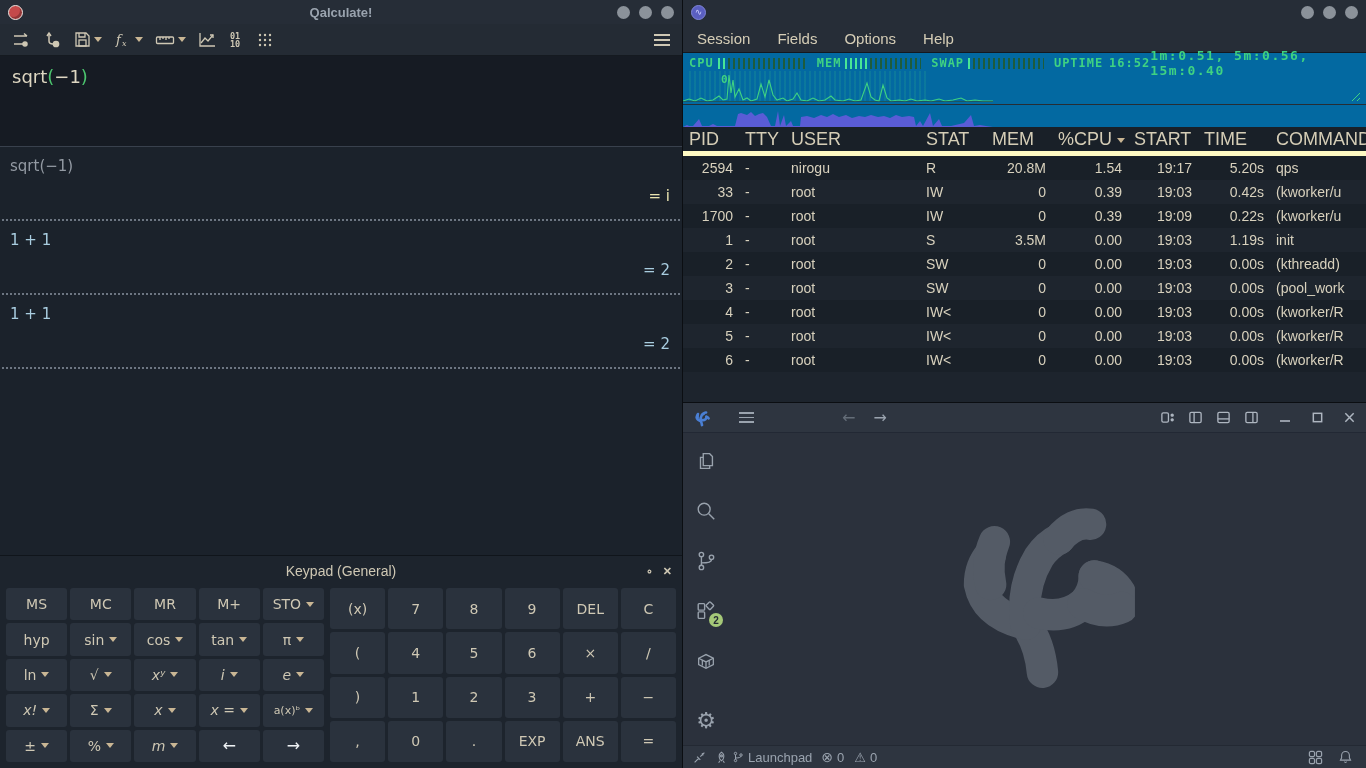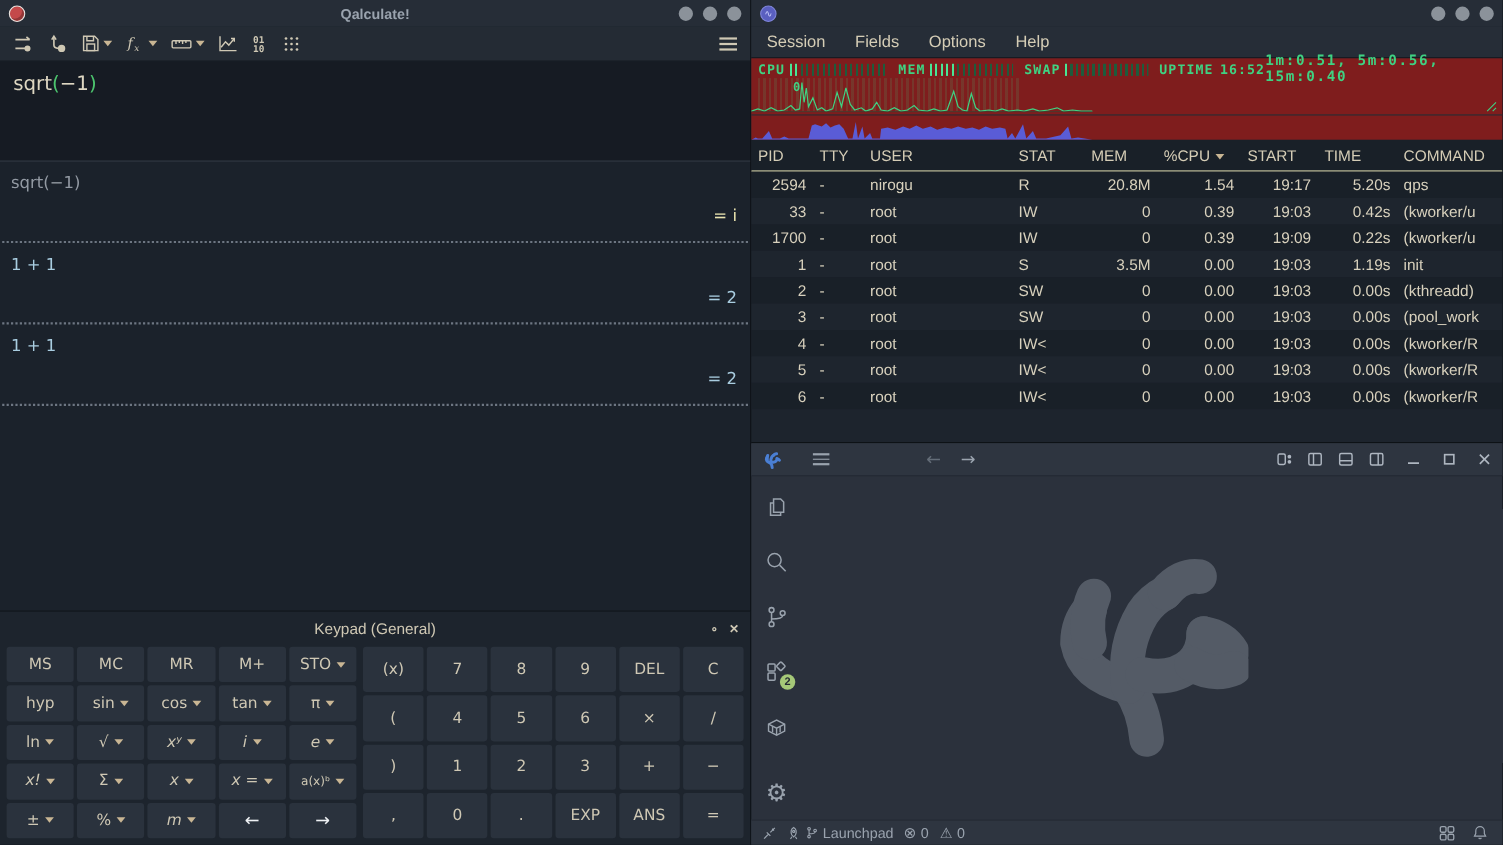--- a/index.html
+++ b/index.html
@@ -47,21 +47,21 @@
   .kbtn.arrow-key { color:#eef1f4; font-size:16px; }
   .kbtn .small-sup { font-size:11px; }
 
   
   .right-col { width:683px; display:flex; flex-direction:column; }
 
   
   .qps { height:403px; display:flex; flex-direction:column; background:#1d242d; border-bottom:1px solid #0b0e12; flex:none; }
   .qps-menubar { height:29px; background:#262d37; display:flex; align-items:center; gap:27px; padding:0 14px; border-bottom:1px solid #14181f; flex:none; }
   .menu-item { color:#d5cdb6; font-size:15px; }
-  .lcd { height:74px; background:#7f1d1d; position:relative; flex:none; font-family:"DejaVu Sans Mono", monospace; }
+  .lcd { height:74px; background:#0369a1; position:relative; flex:none; font-family:"DejaVu Sans Mono", monospace; }
   .lcd-row1 { display:flex; align-items:center; height:18px; padding:2px 6px 0; color:#3fd282; font-size:12px; font-weight:bold; letter-spacing:1px; }
   .meter { height:11px; margin:0 10px 0 4px; background:repeating-linear-gradient(90deg,#1d5c3c 0 2px,transparent 2px 5px); position:relative; }
   .meter .lit { position:absolute; left:0; top:0; bottom:0; background:repeating-linear-gradient(90deg,#49e695 0 2px,transparent 2px 5px); }
   .lcd-load { margin-left:auto; padding-right:10px; letter-spacing:1.5px; font-size:13px; }
   .graph-wrap { position:absolute; left:0; top:18px; width:683px; height:34px; }
   .graph-stripes { position:absolute; left:6px; top:0; width:240px; height:30px; background:repeating-linear-gradient(90deg,rgba(63,210,130,.14) 0 2px,transparent 2px 5px); }
   .zero-label { position:absolute; left:38px; top:2px; color:#3fd282; font-size:11px; font-weight:bold; }
   .graph-base { position:absolute; left:0; right:0; top:33px; height:1px; background:#272d34; }
   .bluegraph { position:absolute; left:0; top:52px; width:683px; height:22px; }
   .resize-glyph { position:absolute; right:4px; top:38px; }
@@ -74,21 +74,21 @@
   .filter-input { width:150px; height:23px; background:#272e39; border:1px solid #3a424f; border-radius:2px; color:#6f7884; font-size:14px; padding:0 8px; display:flex; align-items:center; margin-left:4px; }
   .proc-select { width:186px; height:25px; background:#2a313c; border:1px solid #3a424f; border-radius:2px; color:#d5cdb6; font-size:15px; padding:0 8px; display:flex; align-items:center; margin-left:4px; }
   .proc-select .drop { margin-left:auto; }
   .pause-btn { margin-left:auto; display:flex; gap:4px; padding:4px; }
   .pause-btn i { display:block; width:4px; height:14px; background:#d5cdb6; }
 
   .proc-table { flex:1; overflow:hidden; display:flex; flex-direction:column; }
   .prow { display:grid; grid-template-columns:56px 46px 135px 66px 66px 76px 70px 72px 1fr; align-items:center; height:24px; flex:none; font-size:14px; color:#d8d1bd; }
   .prow > div { padding:0 6px; white-space:nowrap; overflow:hidden; }
   .prow .c-r { text-align:right; }
-  .phead { height:29px; background:#232a34; border-bottom:1px solid #fef9c3; font-size:14px; color:#d5cdb6; }
+  .phead { height:29px; background:#232a34; border-bottom:5px solid #fef9c3; font-size:18px; color:#d5cdb6; }
   .phead > div { display:flex; align-items:center; gap:5px; }
   .phead .drop { border-top-width:5px; transform:translateY(1px); }
   .prow:nth-child(even) { background:#1e252e; }
   .prow:nth-child(odd) { background:#192028; }
 
   
   .editor { flex:1; display:flex; flex-direction:column; background:#2b313c; }
   .ed-titlebar { height:30px; background:#2e3540; display:flex; align-items:center; padding:0 10px; gap:10px; border-bottom:1px solid #222834; flex:none; }
   .ed-hamb { display:flex; flex-direction:column; gap:3px; padding:4px; margin-left:14px; }
   .ed-hamb i { display:block; width:15px; height:1.5px; background:#9aa3ae; }

